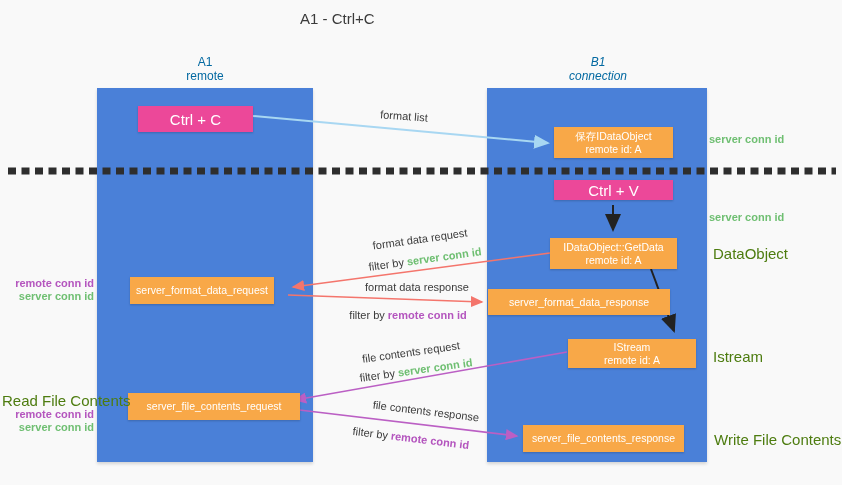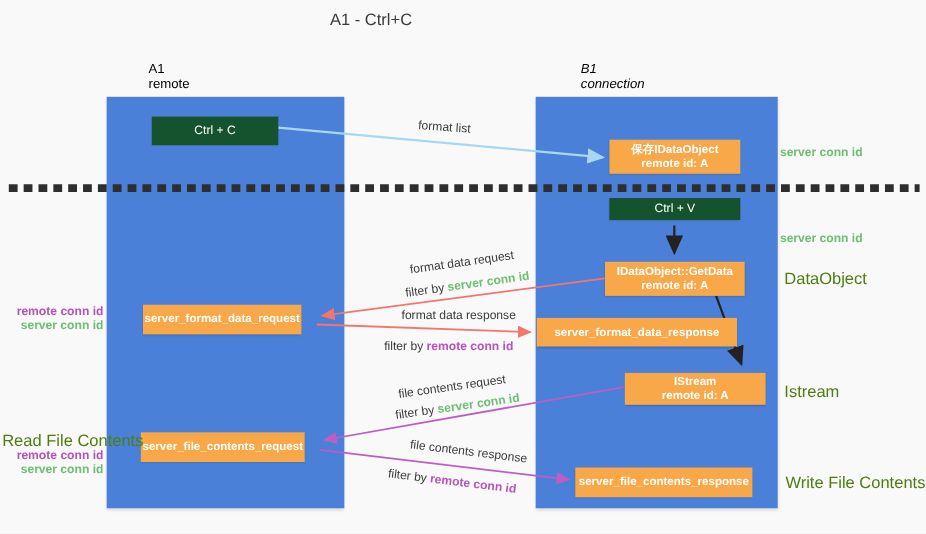--- a/index.html
+++ b/index.html
@@ -6,48 +6,48 @@
   body { font-family: "Liberation Sans", sans-serif; background:#e8e8e8; }
   .canvas {
     position:relative; width:842px; height:485px; background:#f9f9f9;
     overflow:hidden; font-family:"Liberation Sans", sans-serif; color:#3b3b3b;
   }
   .title {
     position:absolute; left:300px; top:8px; width:240px; 
     font-size:15px; line-height:21px; color:#3b3b3b;
   }
   .col-header {
-    position:absolute; width:140px; text-align:left;
-    font-size:12px; line-height:14px; color:#000000;
+    position:absolute; width:140px; text-align:center;
+    font-size:12px; line-height:14px; color:#0369a1;
   }
   .col-header.left { left:135px; top:55px; }
   .col-header.right { left:528px; top:55px;font-style:italic; }
   .column {
     position:absolute; top:88px; height:374px; background:#4a80d8;
     box-shadow:0 2px 3px rgba(0,0,0,0.15); z-index:1;
   }
   .column.left  { left:97px;  width:216px; }
   .column.right { left:487px; width:220px; }
   svg.arrows { position:absolute; left:0; top:0; z-index:2; }
   .node {
     position:absolute; z-index:3; display:flex; flex-direction:column;
     align-items:center; justify-content:center; text-align:center;
     color:#ffffff; font-size:10.5px; line-height:13px;
     box-shadow:0 1px 2px rgba(0,0,0,0.2);
   }
-  .node.green  { background:#14532d; font-size:11px; }
-  .node.orange { background:#f8a848;font-weight:bold; }
+  .node.green  { background:#ec4899; font-size:15px; }
+  .node.orange { background:#f8a848; }
   .n-ctrl-c   { left:138px; top:106px; width:115px; height:26px; }
   .n-save-obj { left:554px; top:127px; width:119px; height:31px; }
   .n-ctrl-v   { left:554px; top:180px; width:119px; height:20px; }
   .n-getdata  { left:550px; top:238px; width:127px; height:31px; }
   .n-fmt-req  { left:130px; top:277px; width:144px; height:27px; }
   .n-fmt-res  { left:488px; top:289px; width:182px; height:26px; }
   .n-istream  { left:568px; top:339px; width:128px; height:29px; }
-  .n-file-req { left:128px; top:393px; width:149px; height:27px; }
+  .n-file-req { left:128px; top:393px; width:172px; height:27px; }
   .n-file-res { left:523px; top:425px; width:161px; height:27px; }
   .alabel {
     position:absolute; z-index:4; white-space:nowrap; font-size:11px;
     color:#3b3b3b; transform:translate(-50%,-50%) rotate(var(--r,0deg));
   }
   .side {
     position:absolute; z-index:4; white-space:nowrap; font-size:15px; color:#4d7c0f;
   }
   .side.small { font-size:11px; }
   .grn { color:#6fbf72; font-weight:bold; }

